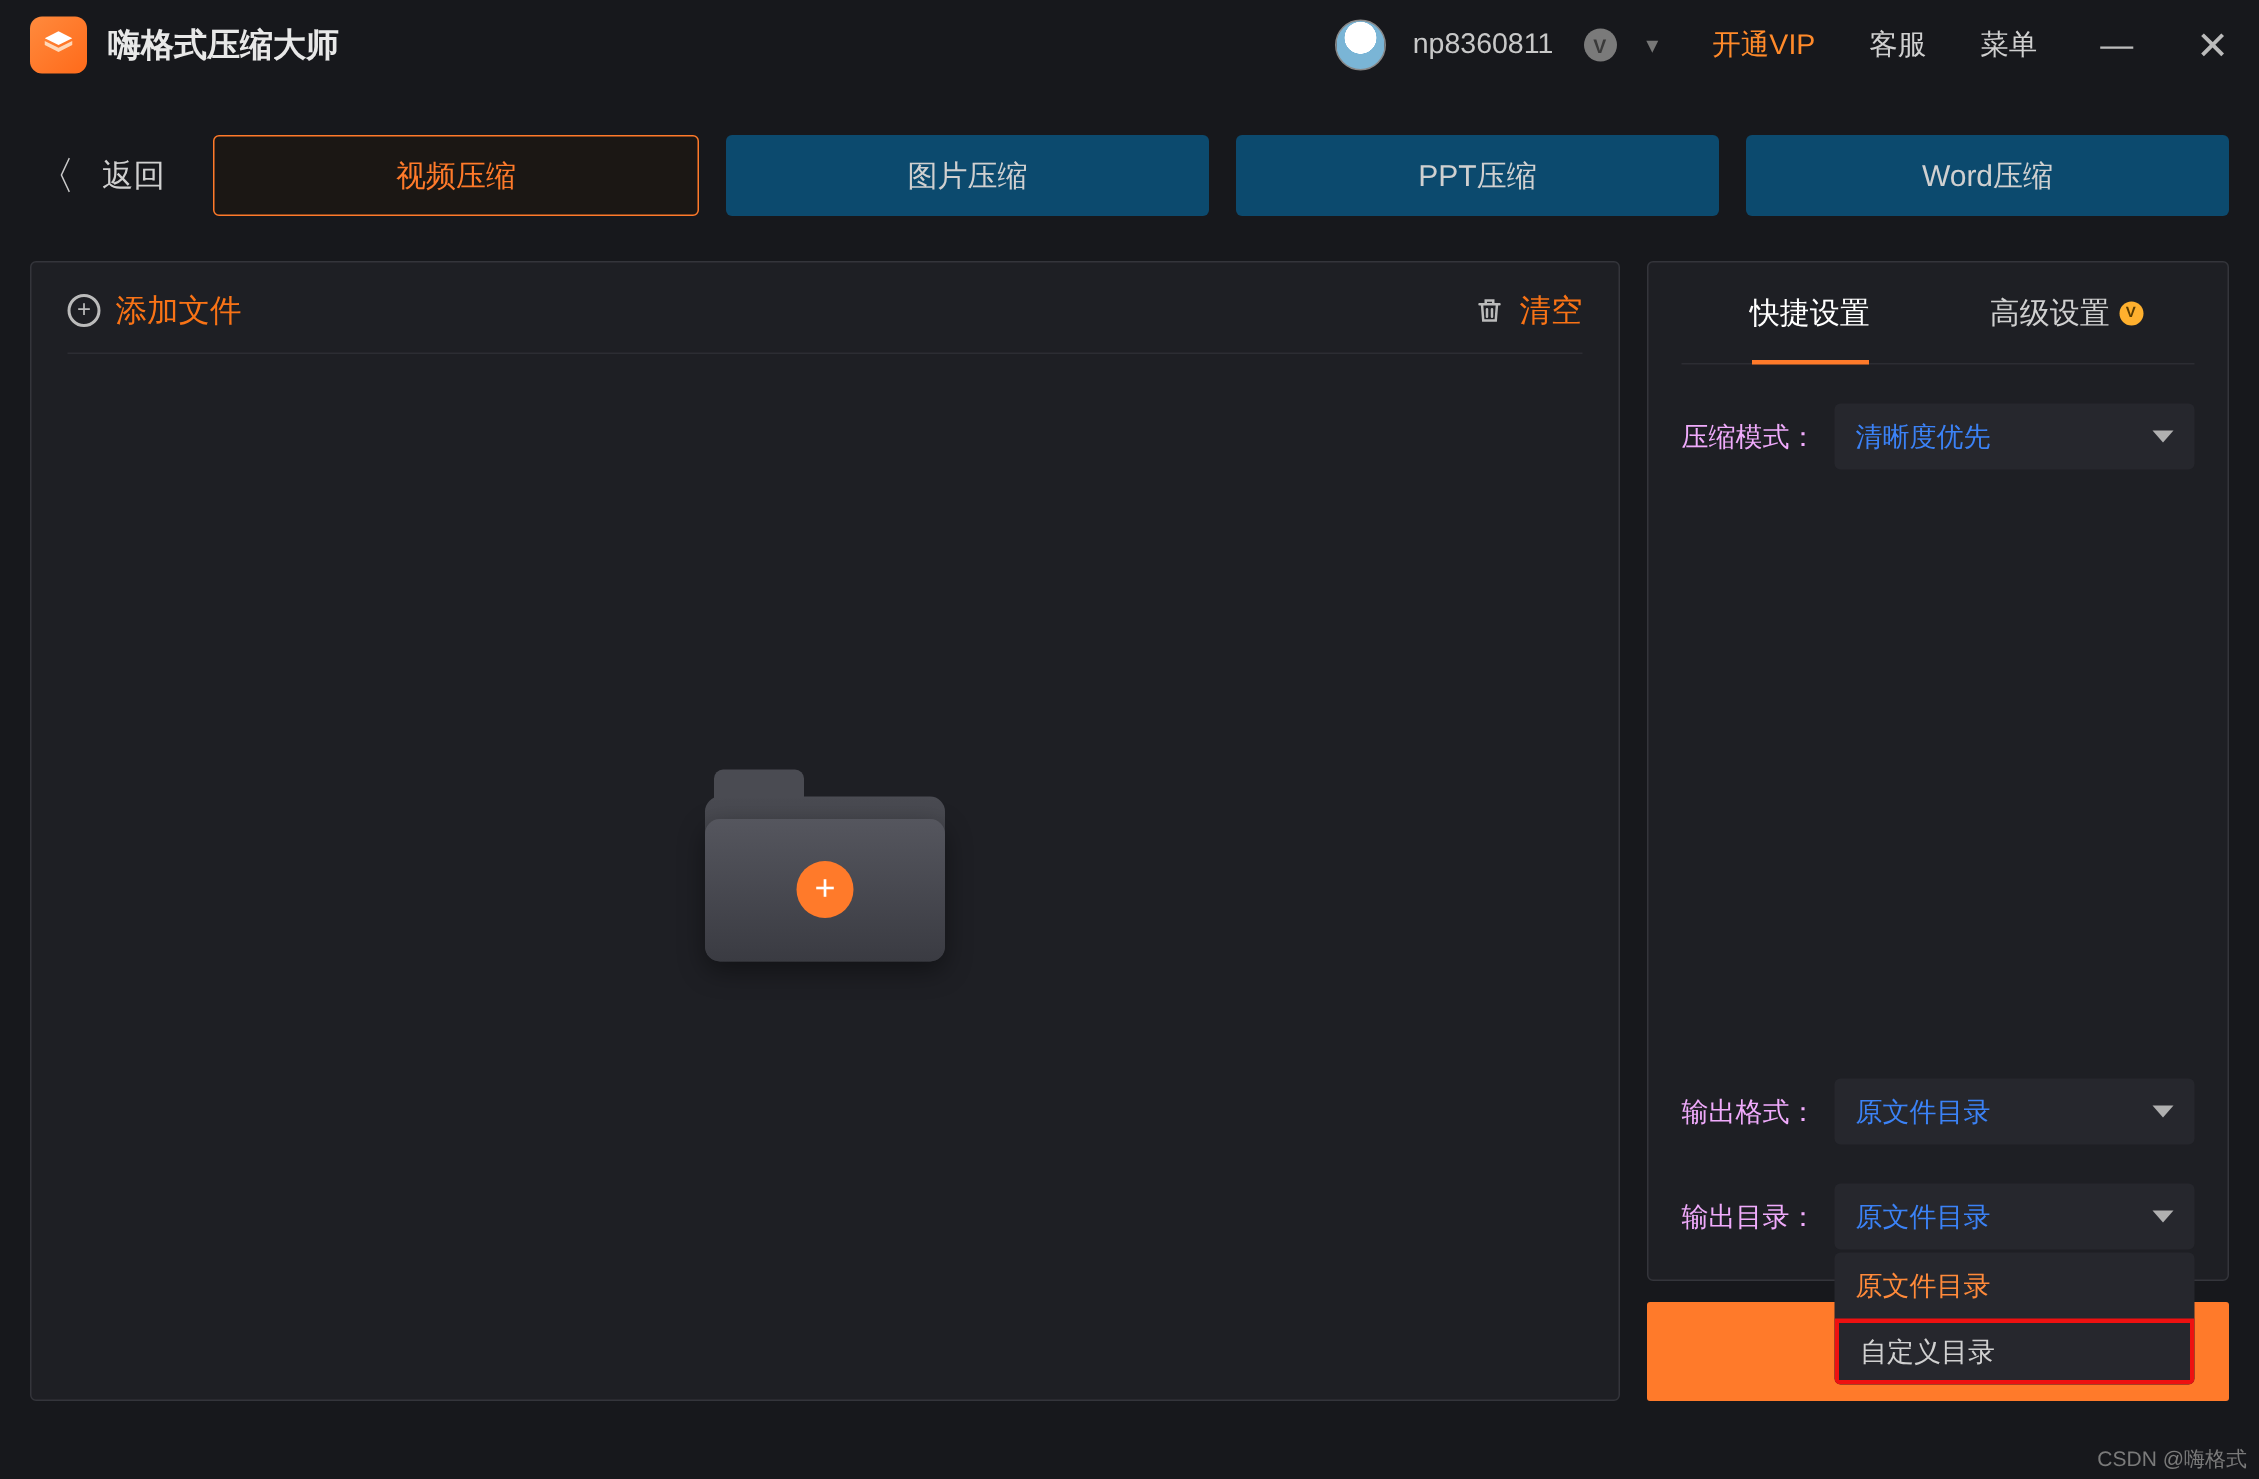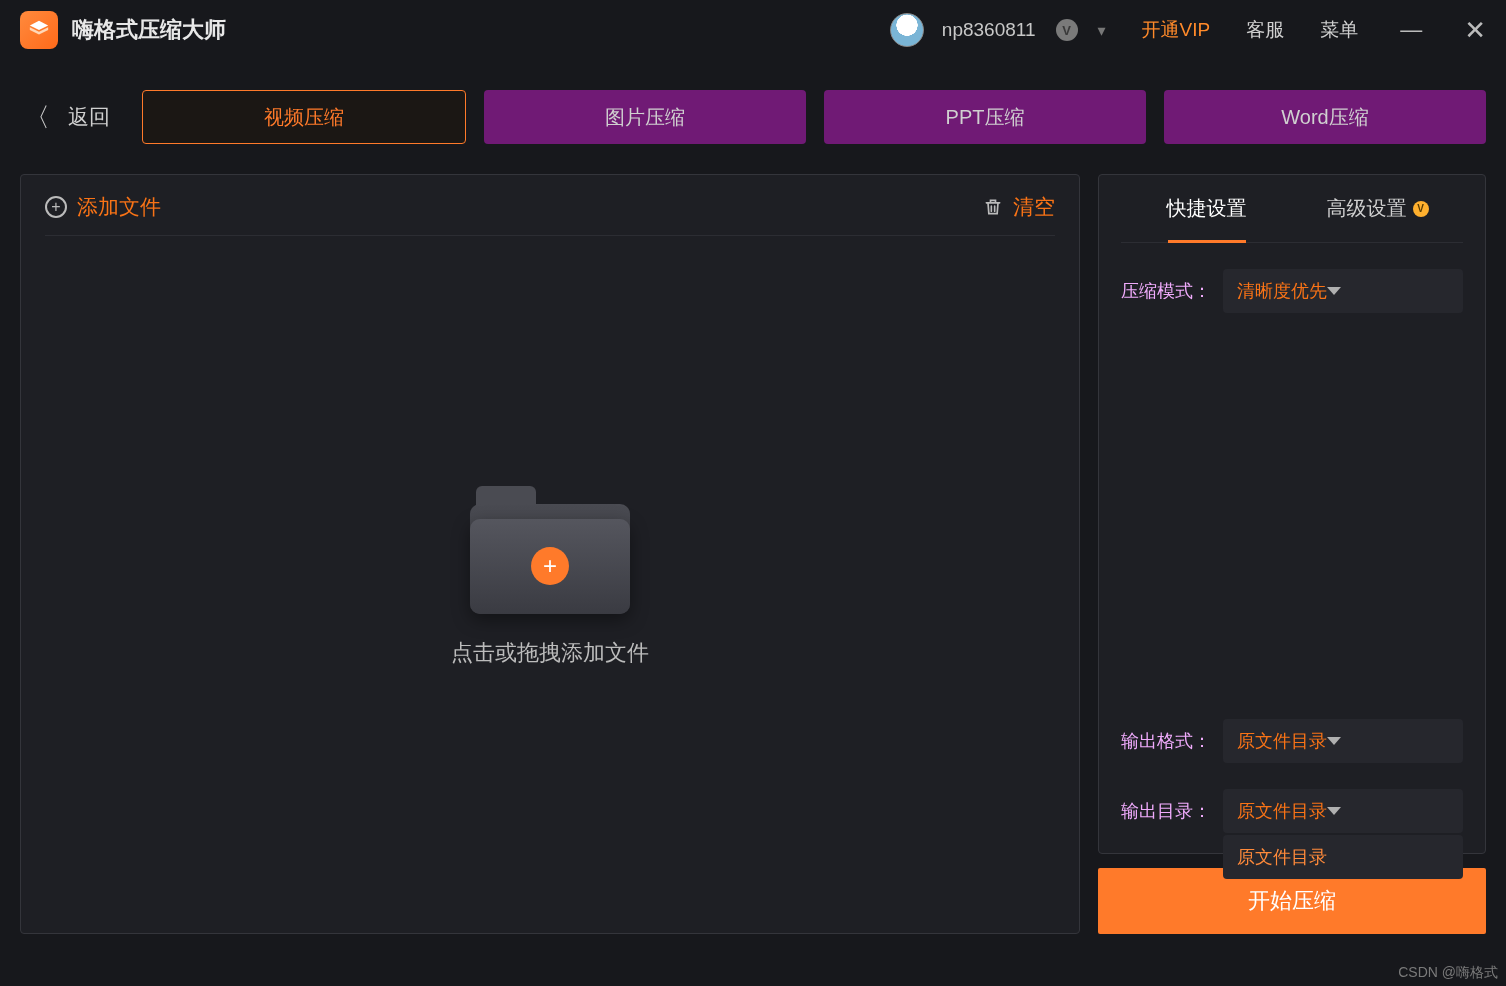--- a/index.html
+++ b/index.html
@@ -46,21 +46,21 @@
 
     
     .tab-row{
       display:flex;align-items:center;gap:18px;
       padding: 30px 20px 10px 24px;
     }
     .back-chevron{font-size:26px;color:#ccc;cursor:pointer;}
     .back-text{font-size:21px;color:#d0d0d0;margin-right:14px;cursor:pointer;}
     .tab{
       flex:1; height:54px;
-      background:#701a75;
+      background:#0c4a6e;
       border-radius:4px;
       display:flex;align-items:center;justify-content:center;
       font-size:20px;color:#d0d0d0;cursor:pointer;
     }
     .tab.active{
       background:#1b1714;
       border:1.5px solid #ff7a2a;
       color:#ff7a2a;
     }
 
@@ -100,22 +100,22 @@
     }
     .settings-tabs{display:flex;border-bottom:1px solid #2c2d33;}
     .stab{flex:1;text-align:center;padding:20px 0;font-size:20px;color:#d0d0d0;cursor:pointer;position:relative;display:flex;align-items:center;justify-content:center;gap:6px;}
     .stab.active{color:#fff;}
     .stab.active::after{content:"";position:absolute;bottom:-1px;left:50%;transform:translateX(-50%);width:78px;height:3px;background:#ff7a2a;}
     .vip-dot{width:16px;height:16px;border-radius:50%;background:#ffb02e;display:inline-flex;align-items:center;justify-content:center;font-size:10px;color:#5a3b00;font-weight:bold;}
     .setting-row{display:flex;align-items:center;gap:12px;margin-top:26px;}
     .setting-label{font-size:18px;color:#f0abfc;white-space:nowrap;}
     .select{
       flex:1;height:44px;background:#26272d;border-radius:4px;
-      display:flex;align-items:center;justify-content:flex-start;
-      padding:0 14px;font-size:18px;color:#f97316;cursor:pointer;
+      display:flex;align-items:center;justify-content:space-between;
+      padding:0 14px;font-size:18px;color:#3b82f6;cursor:pointer;
     }
     .caret{width:0;height:0;border-left:7px solid transparent;border-right:7px solid transparent;border-top:8px solid #b0b0b0;}
     .flex-spacer{flex:1;}
     
     .output-dir-wrap{position:relative;flex:1;}
     .dropdown{
       position:absolute;top:46px;left:0;right:0;background:#26272d;border-radius:4px;z-index:5;overflow:hidden;
     }
     .dd-item{height:44px;display:flex;align-items:center;padding:0 14px;font-size:18px;cursor:pointer;}
     .dd-item.hl{color:#ff8a3a;}
@@ -176,21 +176,20 @@
       <span class="hdr-label">清空</span>
     </div>
     <div class="drop-body">
       <div class="folder-graphic">
         <div class="folder-tab"></div>
         <div class="folder-back"></div>
         <div class="folder-front">
             <div class="folder-plus">+</div>
           </div>
       </div>
-      <div class="drop-hint">点击或拖拽添加文件</div>
     </div>
   </div>
 
   <div class="settings">
     <div class="settings-box">
       <div class="settings-tabs">
         <div class="stab active">
             <span>快捷设置</span>
           </div>
         <div class="stab">
@@ -219,20 +218,21 @@
 
       <div class="setting-row">
         <span class="setting-label">输出目录：</span>
         <div class="output-dir-wrap">
           <div class="select">
             <span>原文件目录</span>
             <span class="caret"></span>
           </div>
           <div class="dropdown">
             <div class="dd-item hl">原文件目录</div>
+            <div class="dd-item boxed">自定义目录</div>
           </div>
         </div>
       </div>
     </div>
 
     <div class="start-btn">开始压缩</div>
   </div>
 </div>
 
 <svg class="anno-arrow" width="1506" height="986">

